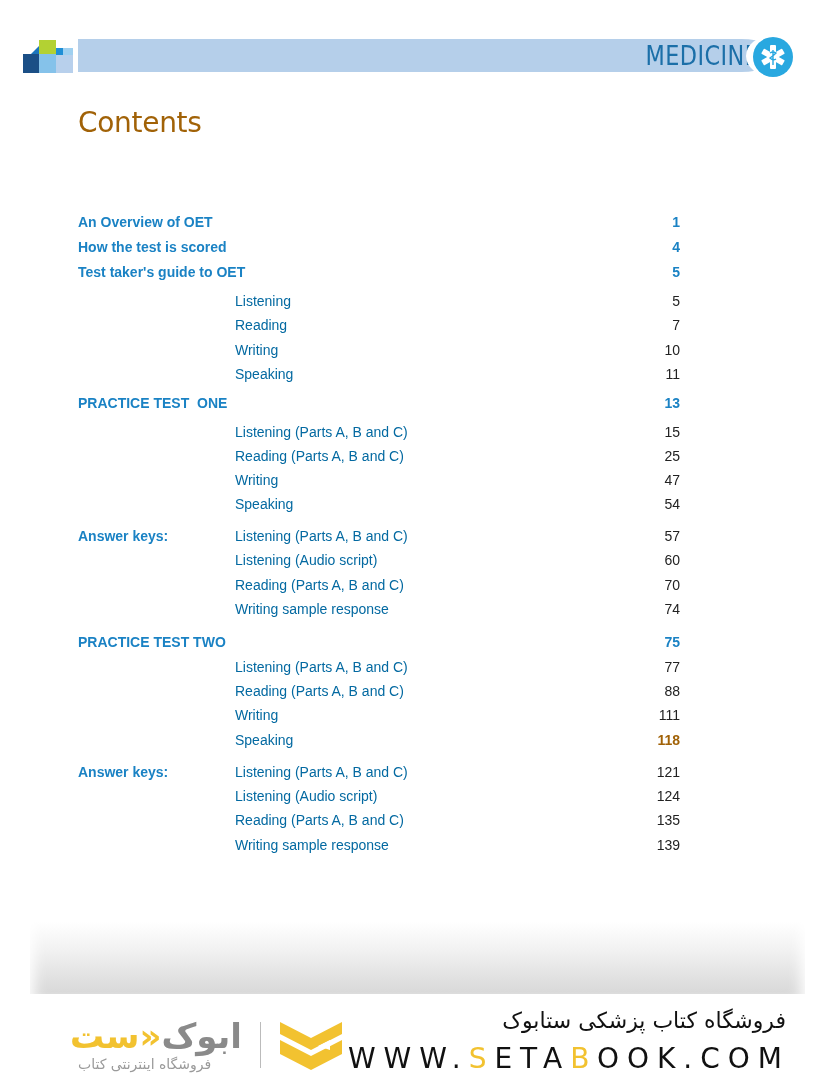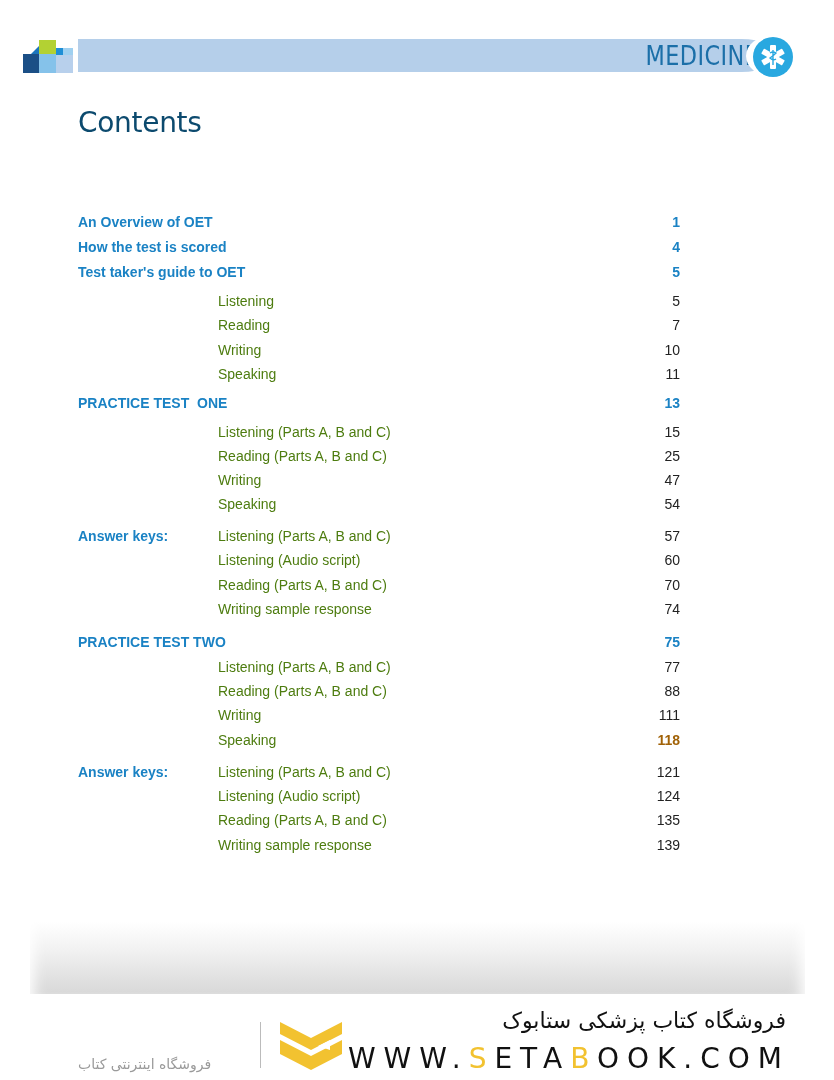--- a/index.html
+++ b/index.html
@@ -36,32 +36,32 @@
   }
   .badge {
     position: absolute; left: 753px; top: 37px; width: 40px; height: 40px;
     border-radius: 50%; background: #29a8e0;
     display: flex; align-items: center; justify-content: center;
   }
 
   
   .page-title {
     position: absolute; left: 78px; top: 106px;
-    font-size: 28px; color: #0c4a6e; font-weight: normal;
+    font-size: 28px; color: #a16207; font-weight: normal;
     font-family: "DejaVu Sans", sans-serif; letter-spacing: -0.3px;
   }
 
   
   .toc { position: absolute; left: 0; top: 0; width: 834px; }
   .row { position: absolute; left: 0; width: 834px; height: 20px; font-size: 14px; padding-left: 24px; }
   .row .main {
     position: absolute; left: 78px; top: 0; color: #1a82c4; font-weight: bold;
   }
   .row .sub {
-    position: absolute; left: 218px; top: 0; color: #4d7c0f;
+    position: absolute; left: 235px; top: 0; color: #0369a1;
   }
   .row .page {
     position: absolute; right: 178px; top: 0; text-align: right; color: #222222;
   }
   .row .page.blue { color: #1a82c4; font-weight: bold; }
   .row .page.bold { font-weight: bold; color: #a16207; }
 
   
   .footer-fade {
     position: absolute; left: 30px; top: 922px; width: 775px; height: 72px;
@@ -225,20 +225,23 @@
   </div>
   <div class="row" style="top:837px">
     <span class="sub">Writing sample response</span>
     <span class="page">139</span>
   </div>
 </div>
 
 <div class="footer-fade"></div>
 
 <div class="shop-logo">
+  <div class="logo-latin">
+    <span>ابوک</span><span class="y">«ست</span>
+  </div>
   <div class="logo-sub">فروشگاه اینترنتی کتاب</div>
   <div class="logo-divider"></div>
   <div class="logo-chevron">
     <svg width="66" height="50" viewBox="0 0 66 50">
       <path d="M2 2 L33 18 L64 2 L64 14 L33 30 L2 14 Z" fill="#f2c230"></path>
       <path d="M2 20 L33 36 L64 20 L64 34 L33 50 L2 34 Z" fill="#f2c230"></path>
       <path d="M40 26 L52 20 L52 30 Z" fill="#ffffff"></path>
     </svg>
   </div>
 </div>

